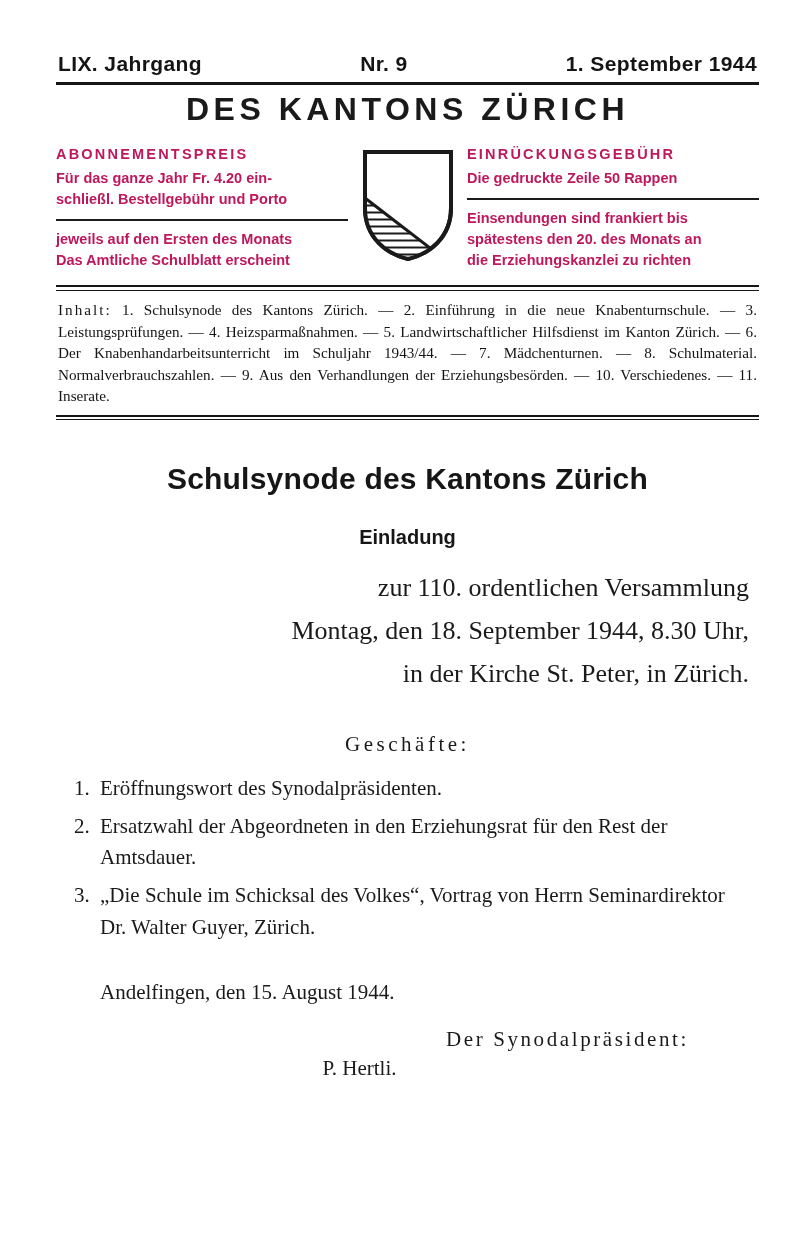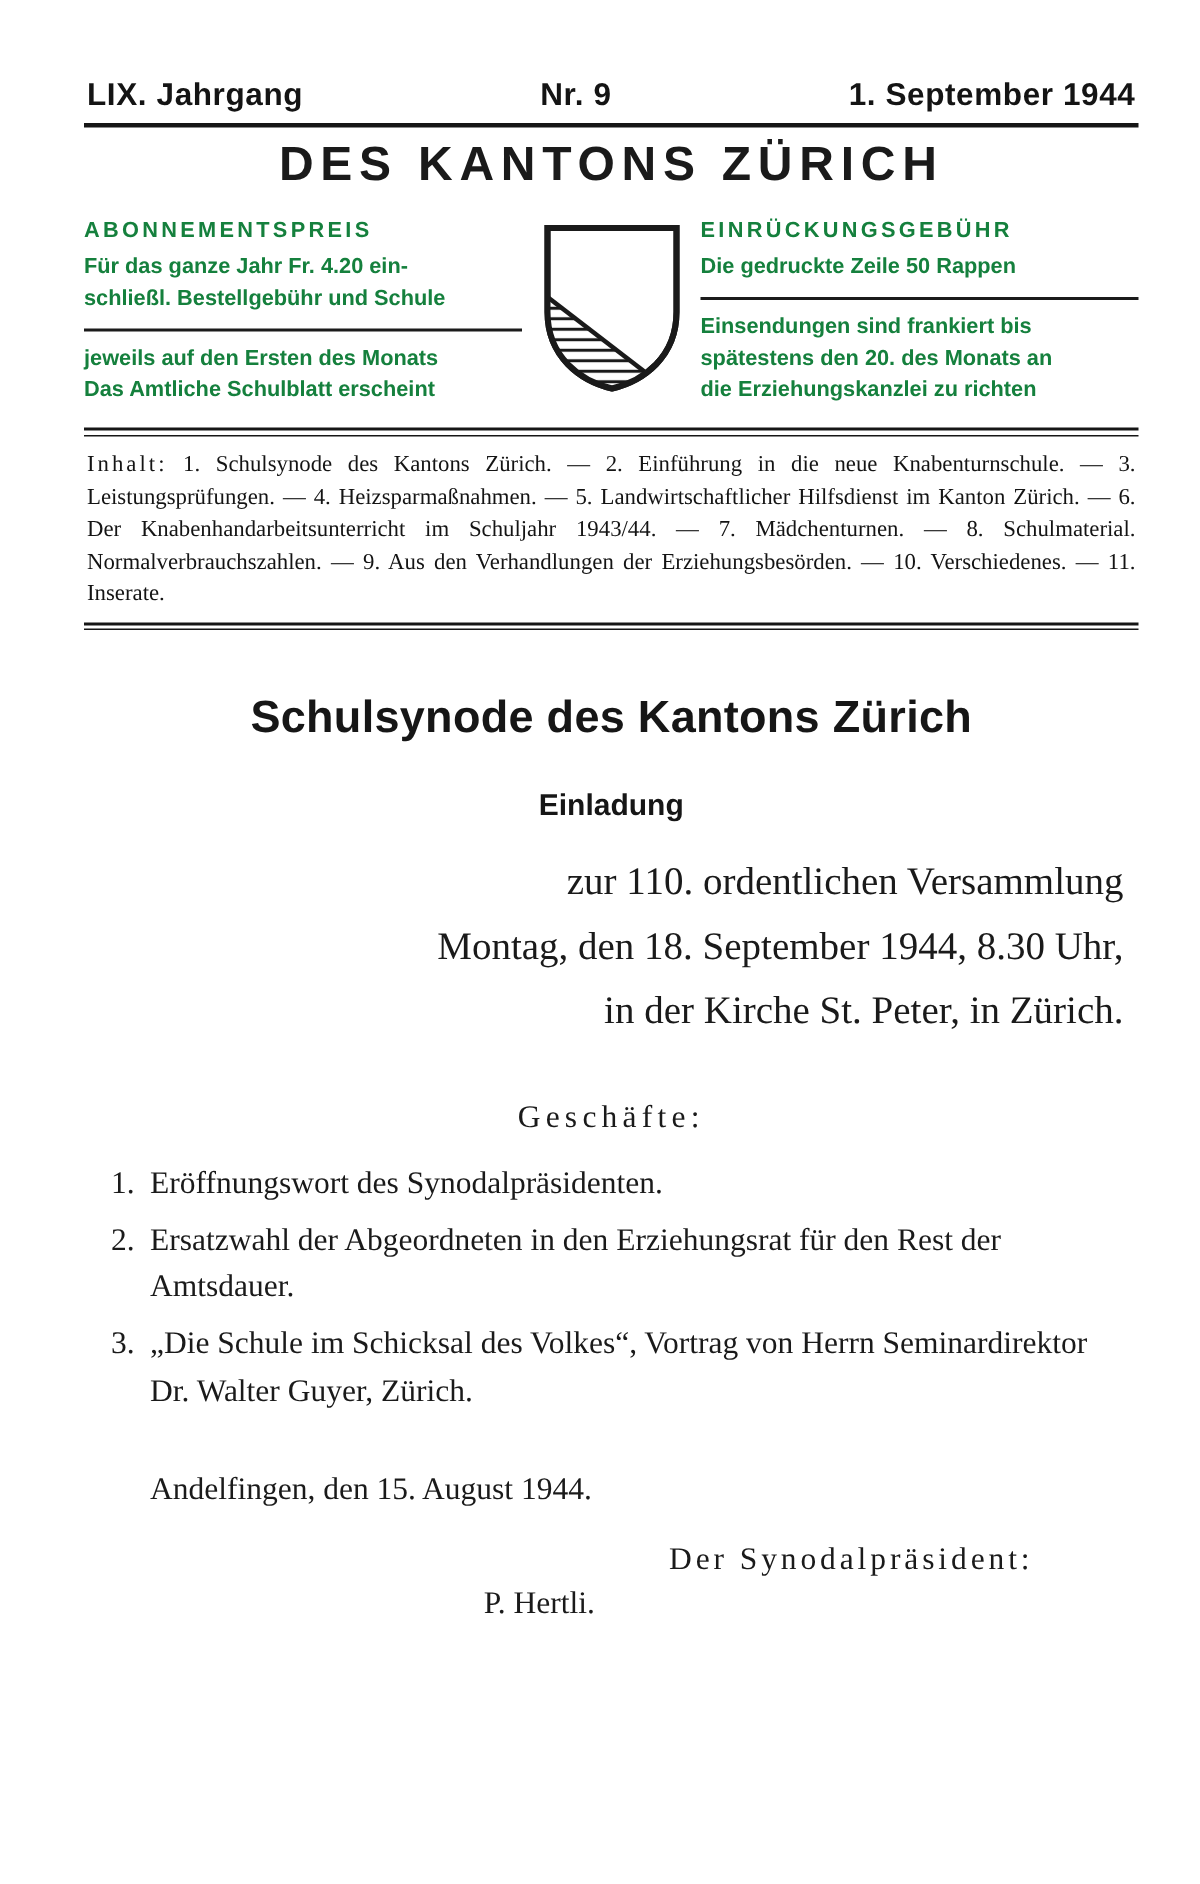--- a/index.html
+++ b/index.html
@@ -68,21 +68,21 @@
 
   
   .info-band {
     display: flex;
     align-items: flex-start;
     justify-content: space-between;
     font-family: "Liberation Sans", sans-serif;
     font-size: 14.5px;
     line-height: 1.45;
     font-weight: bold;
-    color: #15803d;
+    color: #be185d;
     margin-top: 6px;
   }
   .info-col {
     width: 292px;
   }
   .info-col.left { text-align: left; }
   .info-col.right { text-align: left; }
   .info-head {
     letter-spacing: 2.2px;
     font-size: 14.5px;
@@ -205,21 +205,21 @@
   </div>
   <div class="rule-thick"></div>
 
   <div class="subtitle">DES KANTONS ZÜRICH</div>
 
   <div class="info-band">
 
     <div class="info-col left">
       <div class="info-head">ABONNEMENTSPREIS</div>
       <span class="info-line">Für das ganze Jahr Fr. 4.20 ein-</span>
-      <span class="info-line">schließl. Bestellgebühr und Schule</span>
+      <span class="info-line">schließl. Bestellgebühr und Porto</span>
       <div class="info-sep"></div>
       <span class="info-line">jeweils auf den Ersten des Monats</span>
       <span class="info-line">Das Amtliche Schulblatt erscheint</span>
     </div>
 
     <div class="crest-wrap">
       <svg class="crest" width="98" height="118" viewBox="0 0 98 118">
         <defs>
           <clipPath id="shieldClip">
             <path d="M6 6 H92 V62 C92 92 70 108 49 113 C28 108 6 92 6 62 Z"></path>

